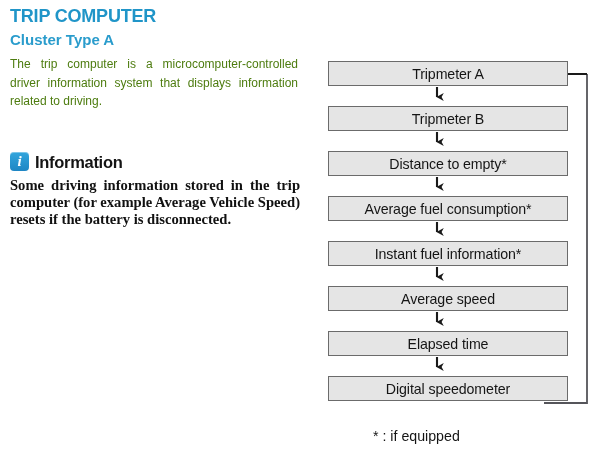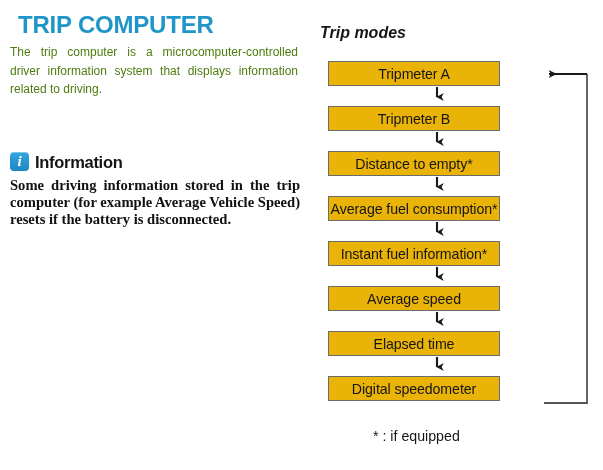--- a/index.html
+++ b/index.html
@@ -20,25 +20,25 @@
   #left-column {
     position: absolute;
     left: 10px;
     top: 6px;
     width: 290px;
   }
 
   #section-title {
     font-family: "Liberation Sans", sans-serif;
     font-weight: bold;
-    font-size: 24px;
+    font-size: 18px;
     letter-spacing: -0.2px;
     color: #2095c8;
     line-height: 21px;
-    margin: 8px;
+    margin: 0;
     white-space: nowrap;
   }
 
   #section-subtitle {
     font-family: "Liberation Sans", sans-serif;
     font-weight: bold;
     font-size: 15px;
     color: #2a9ccc;
     line-height: 19px;
     margin: 3px 0 0 0;
@@ -138,25 +138,25 @@
     position: absolute;
     left: 0;
     top: 0;
     width: 285px;
     height: 440px;
   }
 
   .flow-box {
     position: absolute;
     left: 10px;
-    width: 172px;
+    width: 240px;
     height: 25px;
     box-sizing: border-box;
     border: 1.4px solid #6b6b6b;
-    background: #eab308;
+    background: #e5e5e5;
     display: flex;
     align-items: center;
     justify-content: center;
     font-family: "Liberation Sans", sans-serif;
     font-size: 14.2px;
     color: #151515;
     letter-spacing: -0.1px;
     white-space: nowrap;
   }
 
@@ -169,36 +169,36 @@
     color: #151515;
     white-space: nowrap;
     margin-left: 43px;
   }
 </style>
 </head>
 <body>
 
 <div id="left-column">
   <h1 id="section-title">TRIP COMPUTER</h1>
+  <h2 id="section-subtitle">Cluster Type A</h2>
   <p id="intro-paragraph">The trip computer is a microcomputer-controlled driver information system that displays information related to driving.</p>
 </div>
 
 <div id="information-block">
   <div id="information-header">
     <span id="info-icon">
       <span>i</span>
     </span>
     <span id="information-label">Information</span>
   </div>
   <p id="information-body">Some driving information stored in the trip computer (for example Average Vehicle Speed) resets if the battery is disconnected.</p>
 </div>
 
 <div id="flowchart">
 
-  <div id="flow-heading">Trip modes</div>
 
   <svg id="flow-canvas" viewBox="0 0 285 440" aria-hidden="true">
     <defs>
       <marker id="arrowdown" markerWidth="9" markerHeight="9" refX="4.5" refY="8" orient="auto" markerUnits="userSpaceOnUse">
         <path d="M0.6,1.2 L4.5,8.6 L8.4,1.2 L4.5,3.4 Z" fill="#1a1a1a"></path>
       </marker>
       <marker id="arrowleft" markerWidth="10" markerHeight="9" refX="9" refY="4.5" orient="auto" markerUnits="userSpaceOnUse">
         <path d="M9.4,0.6 L1.0,4.5 L9.4,8.4 L7.2,4.5 Z" fill="#1a1a1a"></path>
       </marker>
     </defs>

